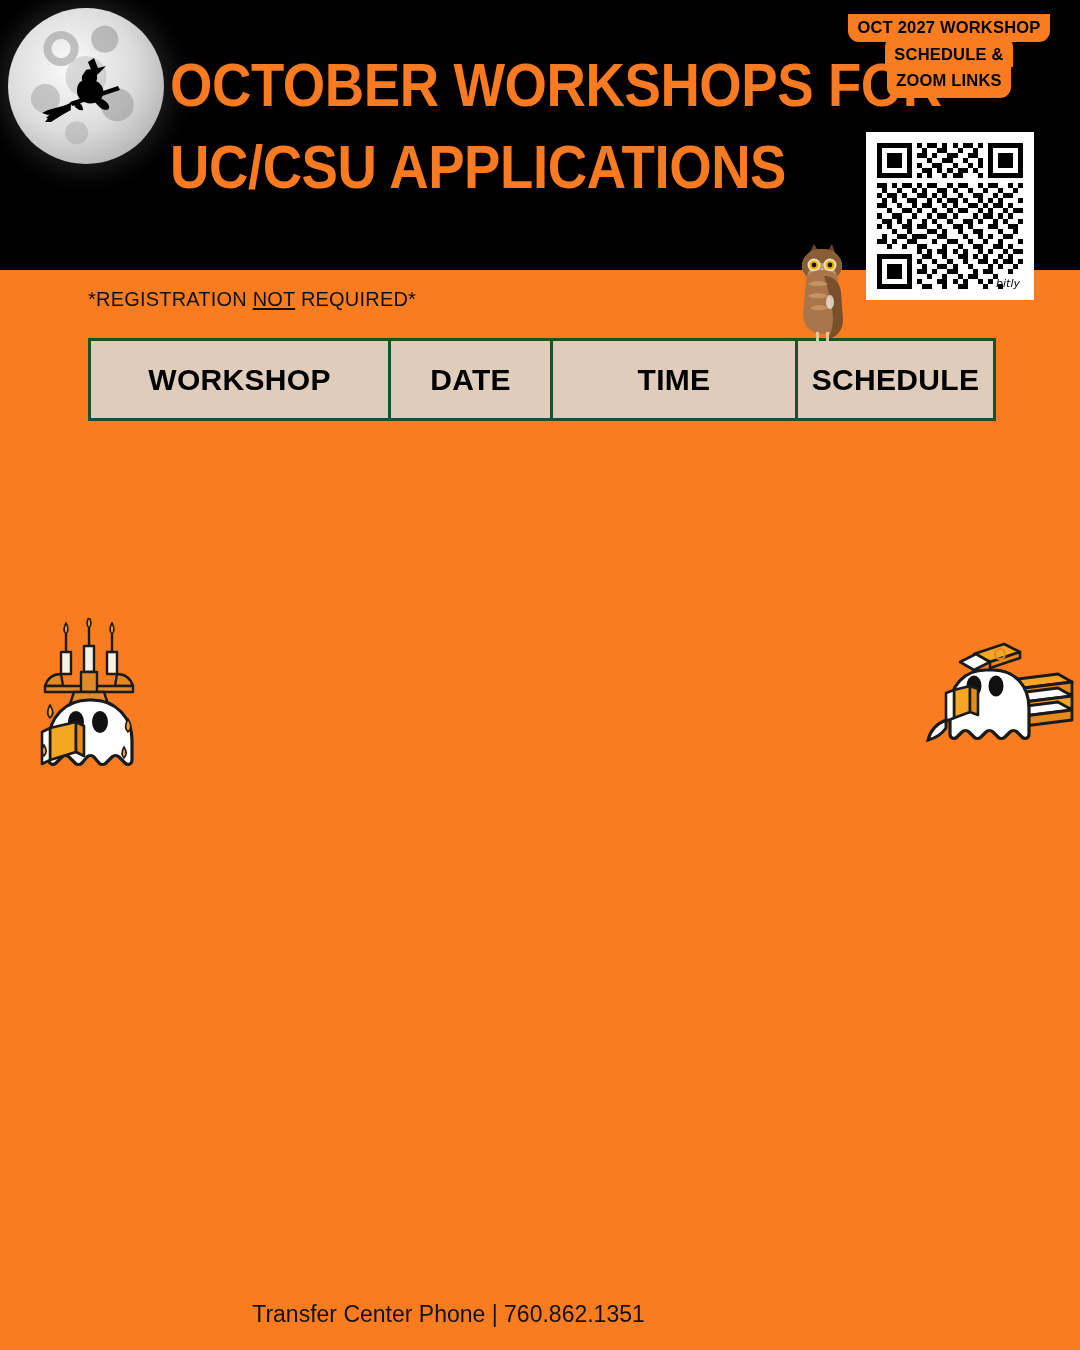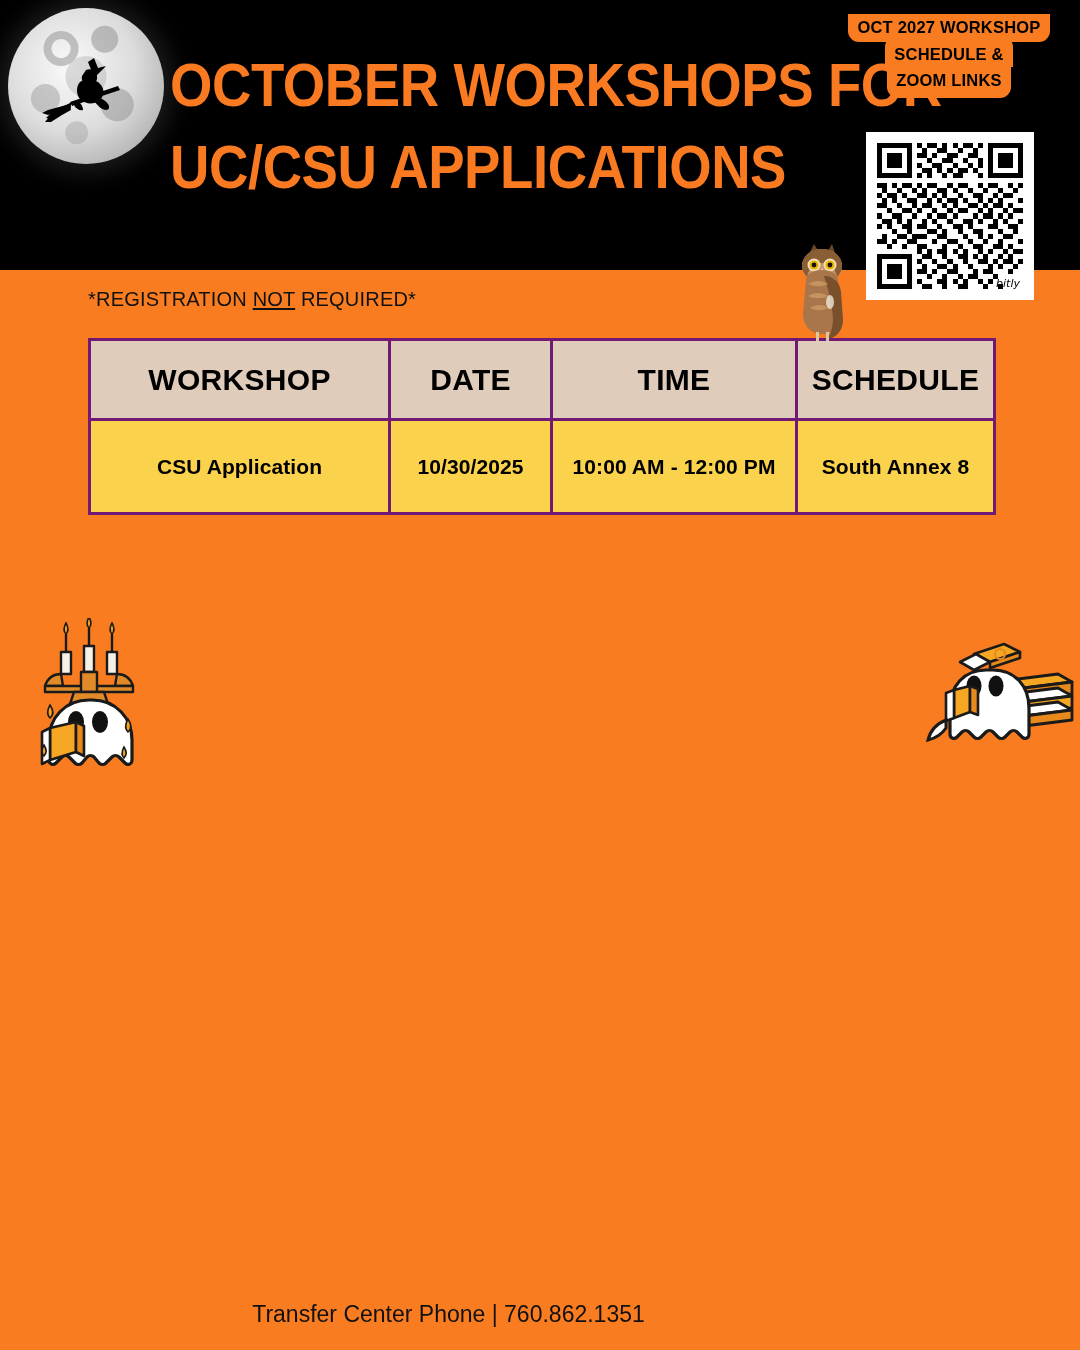--- a/index.html
+++ b/index.html
@@ -133,21 +133,21 @@
   
   .sched-table {
     position: absolute;
     left: 88px; top: 338px;
     width: 905px;
     border-collapse: collapse;
     table-layout: fixed;
     z-index: 2;
   }
   .sched-table th, .sched-table td {
-    border: 3px solid #701a75;
+    border: 3px solid #14532d;
     text-align: center;
     vertical-align: middle;
   }
   .sched-table th {
     background: #DFCCBB;
     height: 80px;
     font-size: 30px;
     font-weight: 700;
     color: #000;
     letter-spacing: 0.3px;
@@ -501,26 +501,20 @@
   </colgroup>
   <thead>
     <tr>
       <th>WORKSHOP</th>
       <th>DATE</th>
       <th>TIME</th>
       <th>SCHEDULE</th>
     </tr>
   </thead>
   <tbody>
-    <tr>
-      <td>CSU Application</td>
-      <td>10/30/2025</td>
-      <td>10:00 AM - 12:00 PM</td>
-      <td>South Annex 8</td>
-    </tr>
   </tbody>
 </table>
 
 <svg class="ghost-left" viewBox="0 0 122 160">
   <g>
 
     <g stroke="#1a1a1a" stroke-width="2.4" stroke-linejoin="round">
       <path d="M38 34 L38 16" fill="none"></path>
       <path d="M61 30 L61 10" fill="none"></path>
       <path d="M84 34 L84 16" fill="none"></path>

